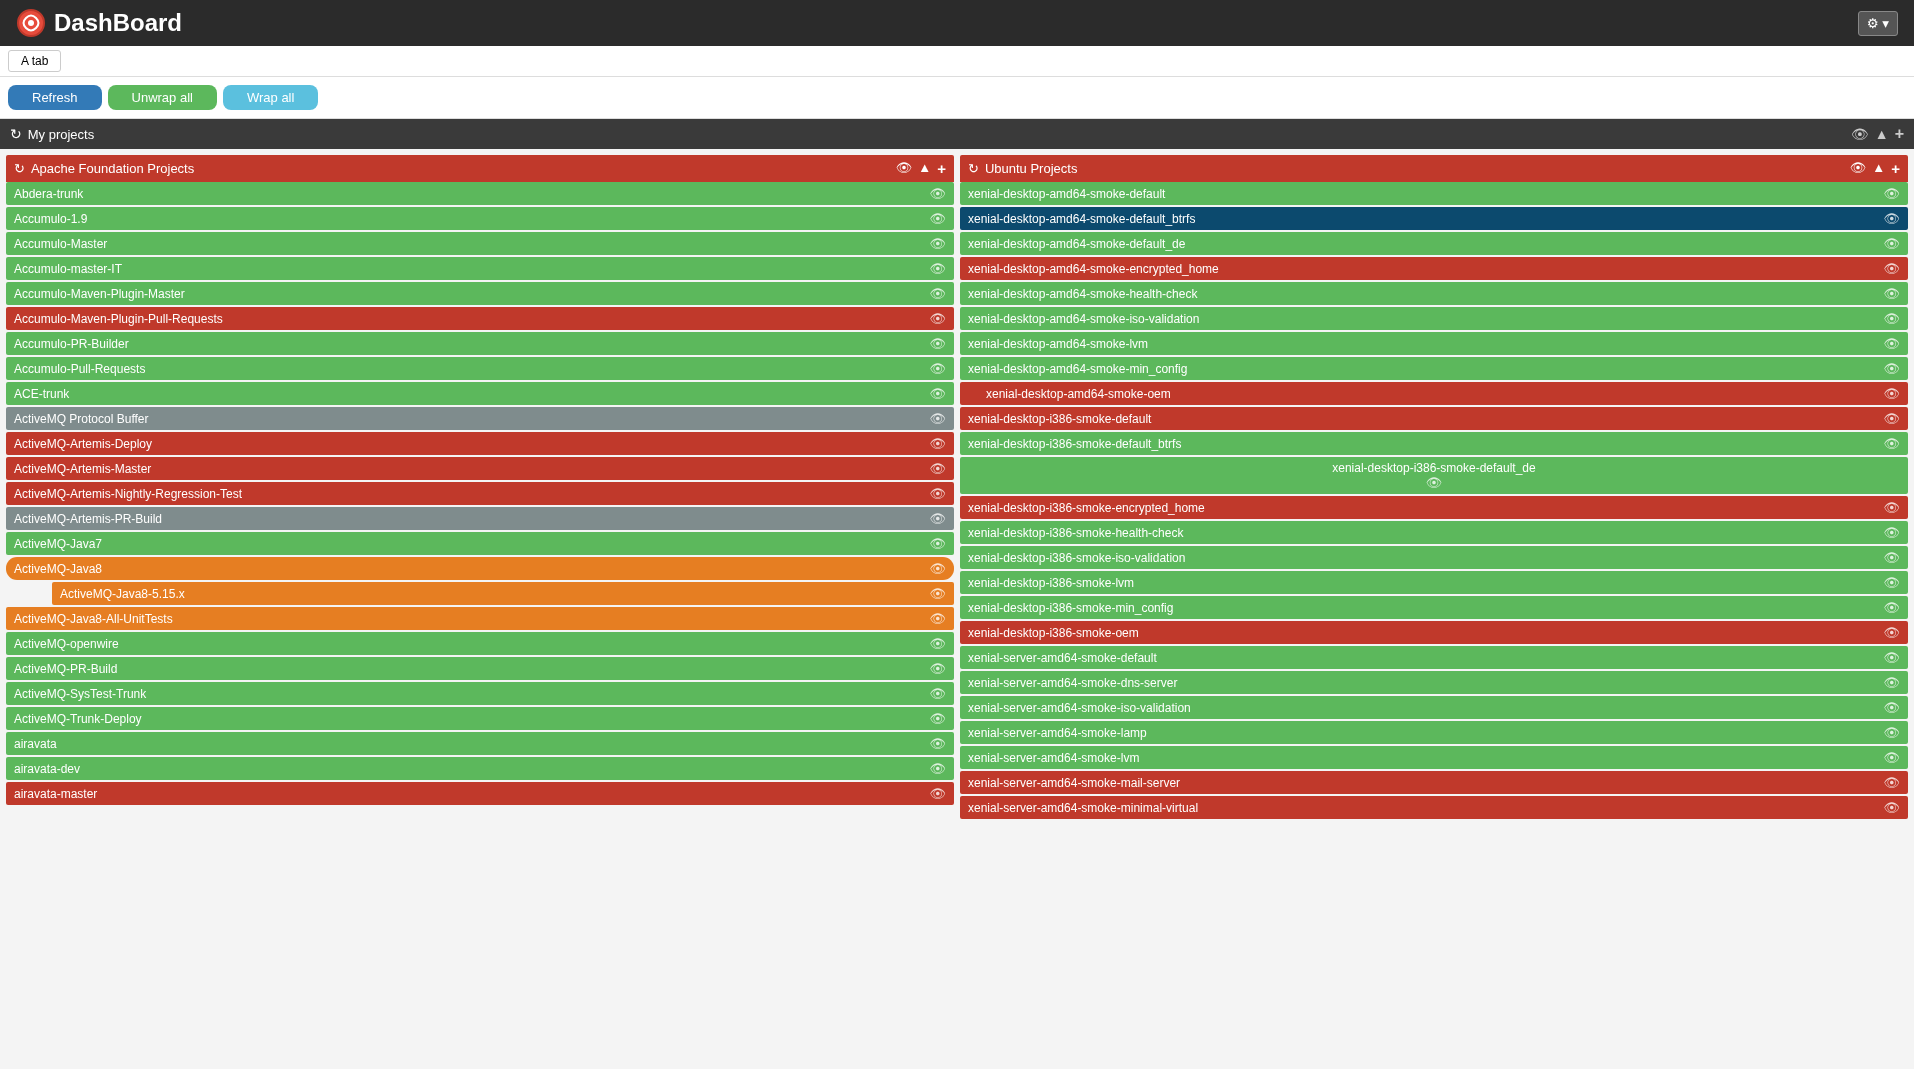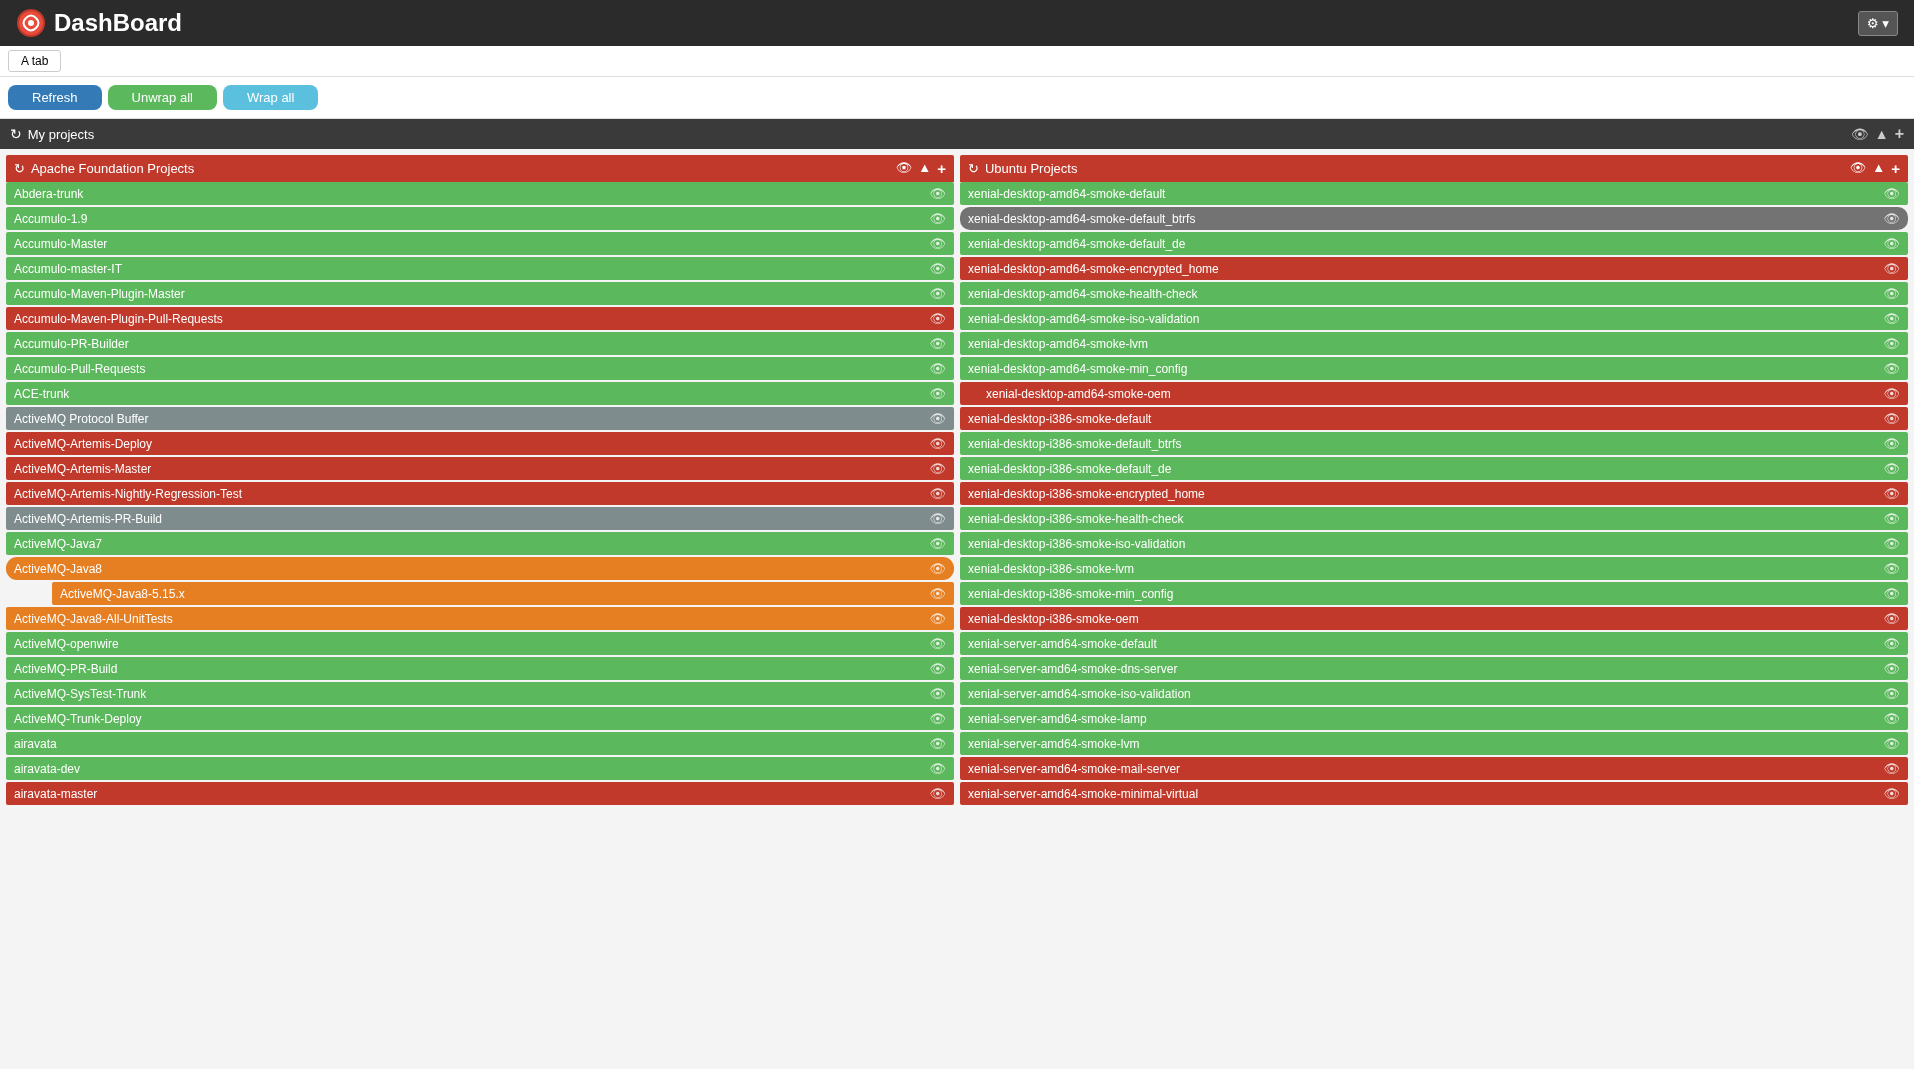--- a/index.html
+++ b/index.html
@@ -321,21 +321,21 @@
             <span style="cursor:pointer;">👁</span>
             <span style="cursor:pointer;">▲</span>
             <span style="cursor:pointer;font-weight:bold;font-size:15px;">+</span>
           </div>
         </div>
         <div class="project-list" id="ubuntu-list">
         <div class="project-item" style="background: rgb(92, 184, 92);">
               <span>xenial-desktop-amd64-smoke-default</span>
               <span class="eye-icon">👁</span>
             </div>
-            <div class="project-item" style="background: #737373; border-radius: 10px;">
+            <div class="project-item" style="background: #0c4a6e;">
               <span>xenial-desktop-amd64-smoke-default_btrfs</span>
               <span class="eye-icon">👁</span>
             </div>
             <div class="project-item" style="background: rgb(92, 184, 92);">
               <span>xenial-desktop-amd64-smoke-default_de</span>
               <span class="eye-icon">👁</span>
             </div>
             <div class="project-item" style="background: rgb(192, 57, 43);">
               <span>xenial-desktop-amd64-smoke-encrypted_home</span>
               <span class="eye-icon">👁</span>
@@ -361,21 +361,21 @@
               <span class="eye-icon">👁</span>
             </div>
             <div class="project-item" style="background: rgb(192, 57, 43);">
               <span>xenial-desktop-i386-smoke-default</span>
               <span class="eye-icon">👁</span>
             </div>
             <div class="project-item" style="background: rgb(92, 184, 92);">
               <span>xenial-desktop-i386-smoke-default_btrfs</span>
               <span class="eye-icon">👁</span>
             </div>
-            <div class="project-item" style="background: rgb(92, 184, 92);">
+            <div class="project-item" style="background: rgb(92, 184, 92); flex-direction: column;">
               <span>xenial-desktop-i386-smoke-default_de</span>
               <span class="eye-icon">👁</span>
             </div>
             <div class="project-item" style="background: rgb(192, 57, 43);">
               <span>xenial-desktop-i386-smoke-encrypted_home</span>
               <span class="eye-icon">👁</span>
             </div>
             <div class="project-item" style="background: rgb(92, 184, 92);">
               <span>xenial-desktop-i386-smoke-health-check</span>
               <span class="eye-icon">👁</span>

